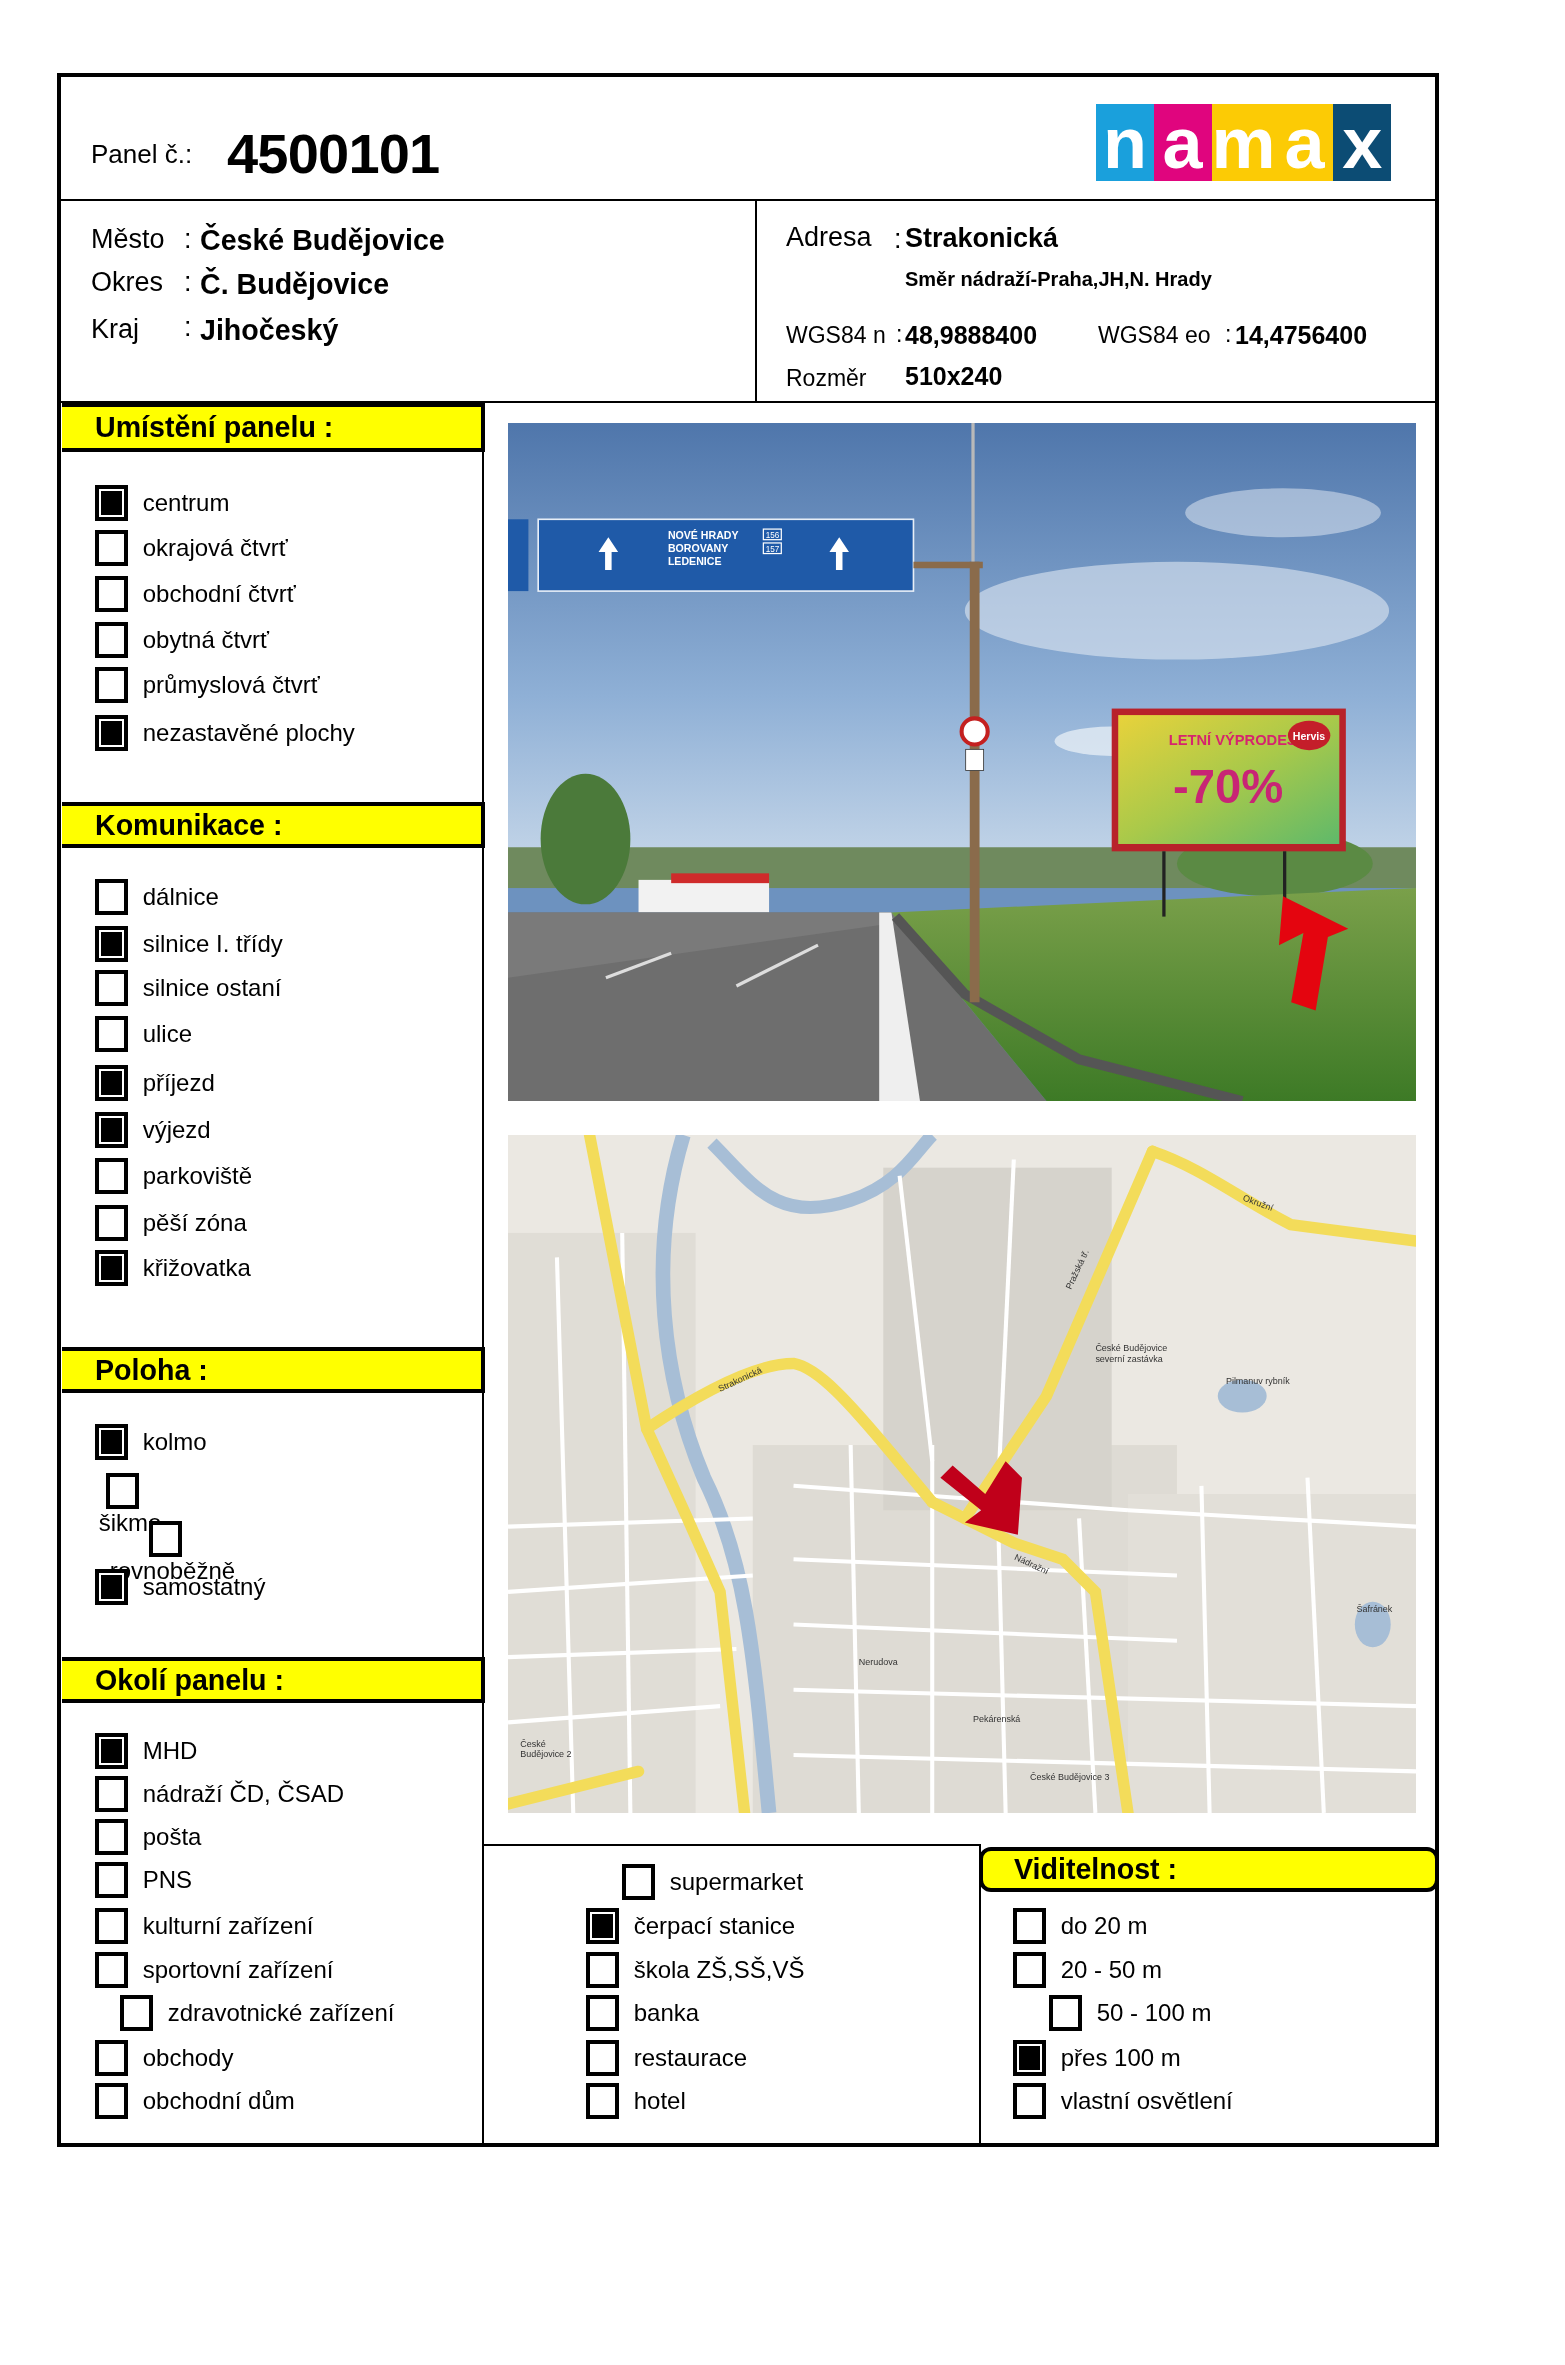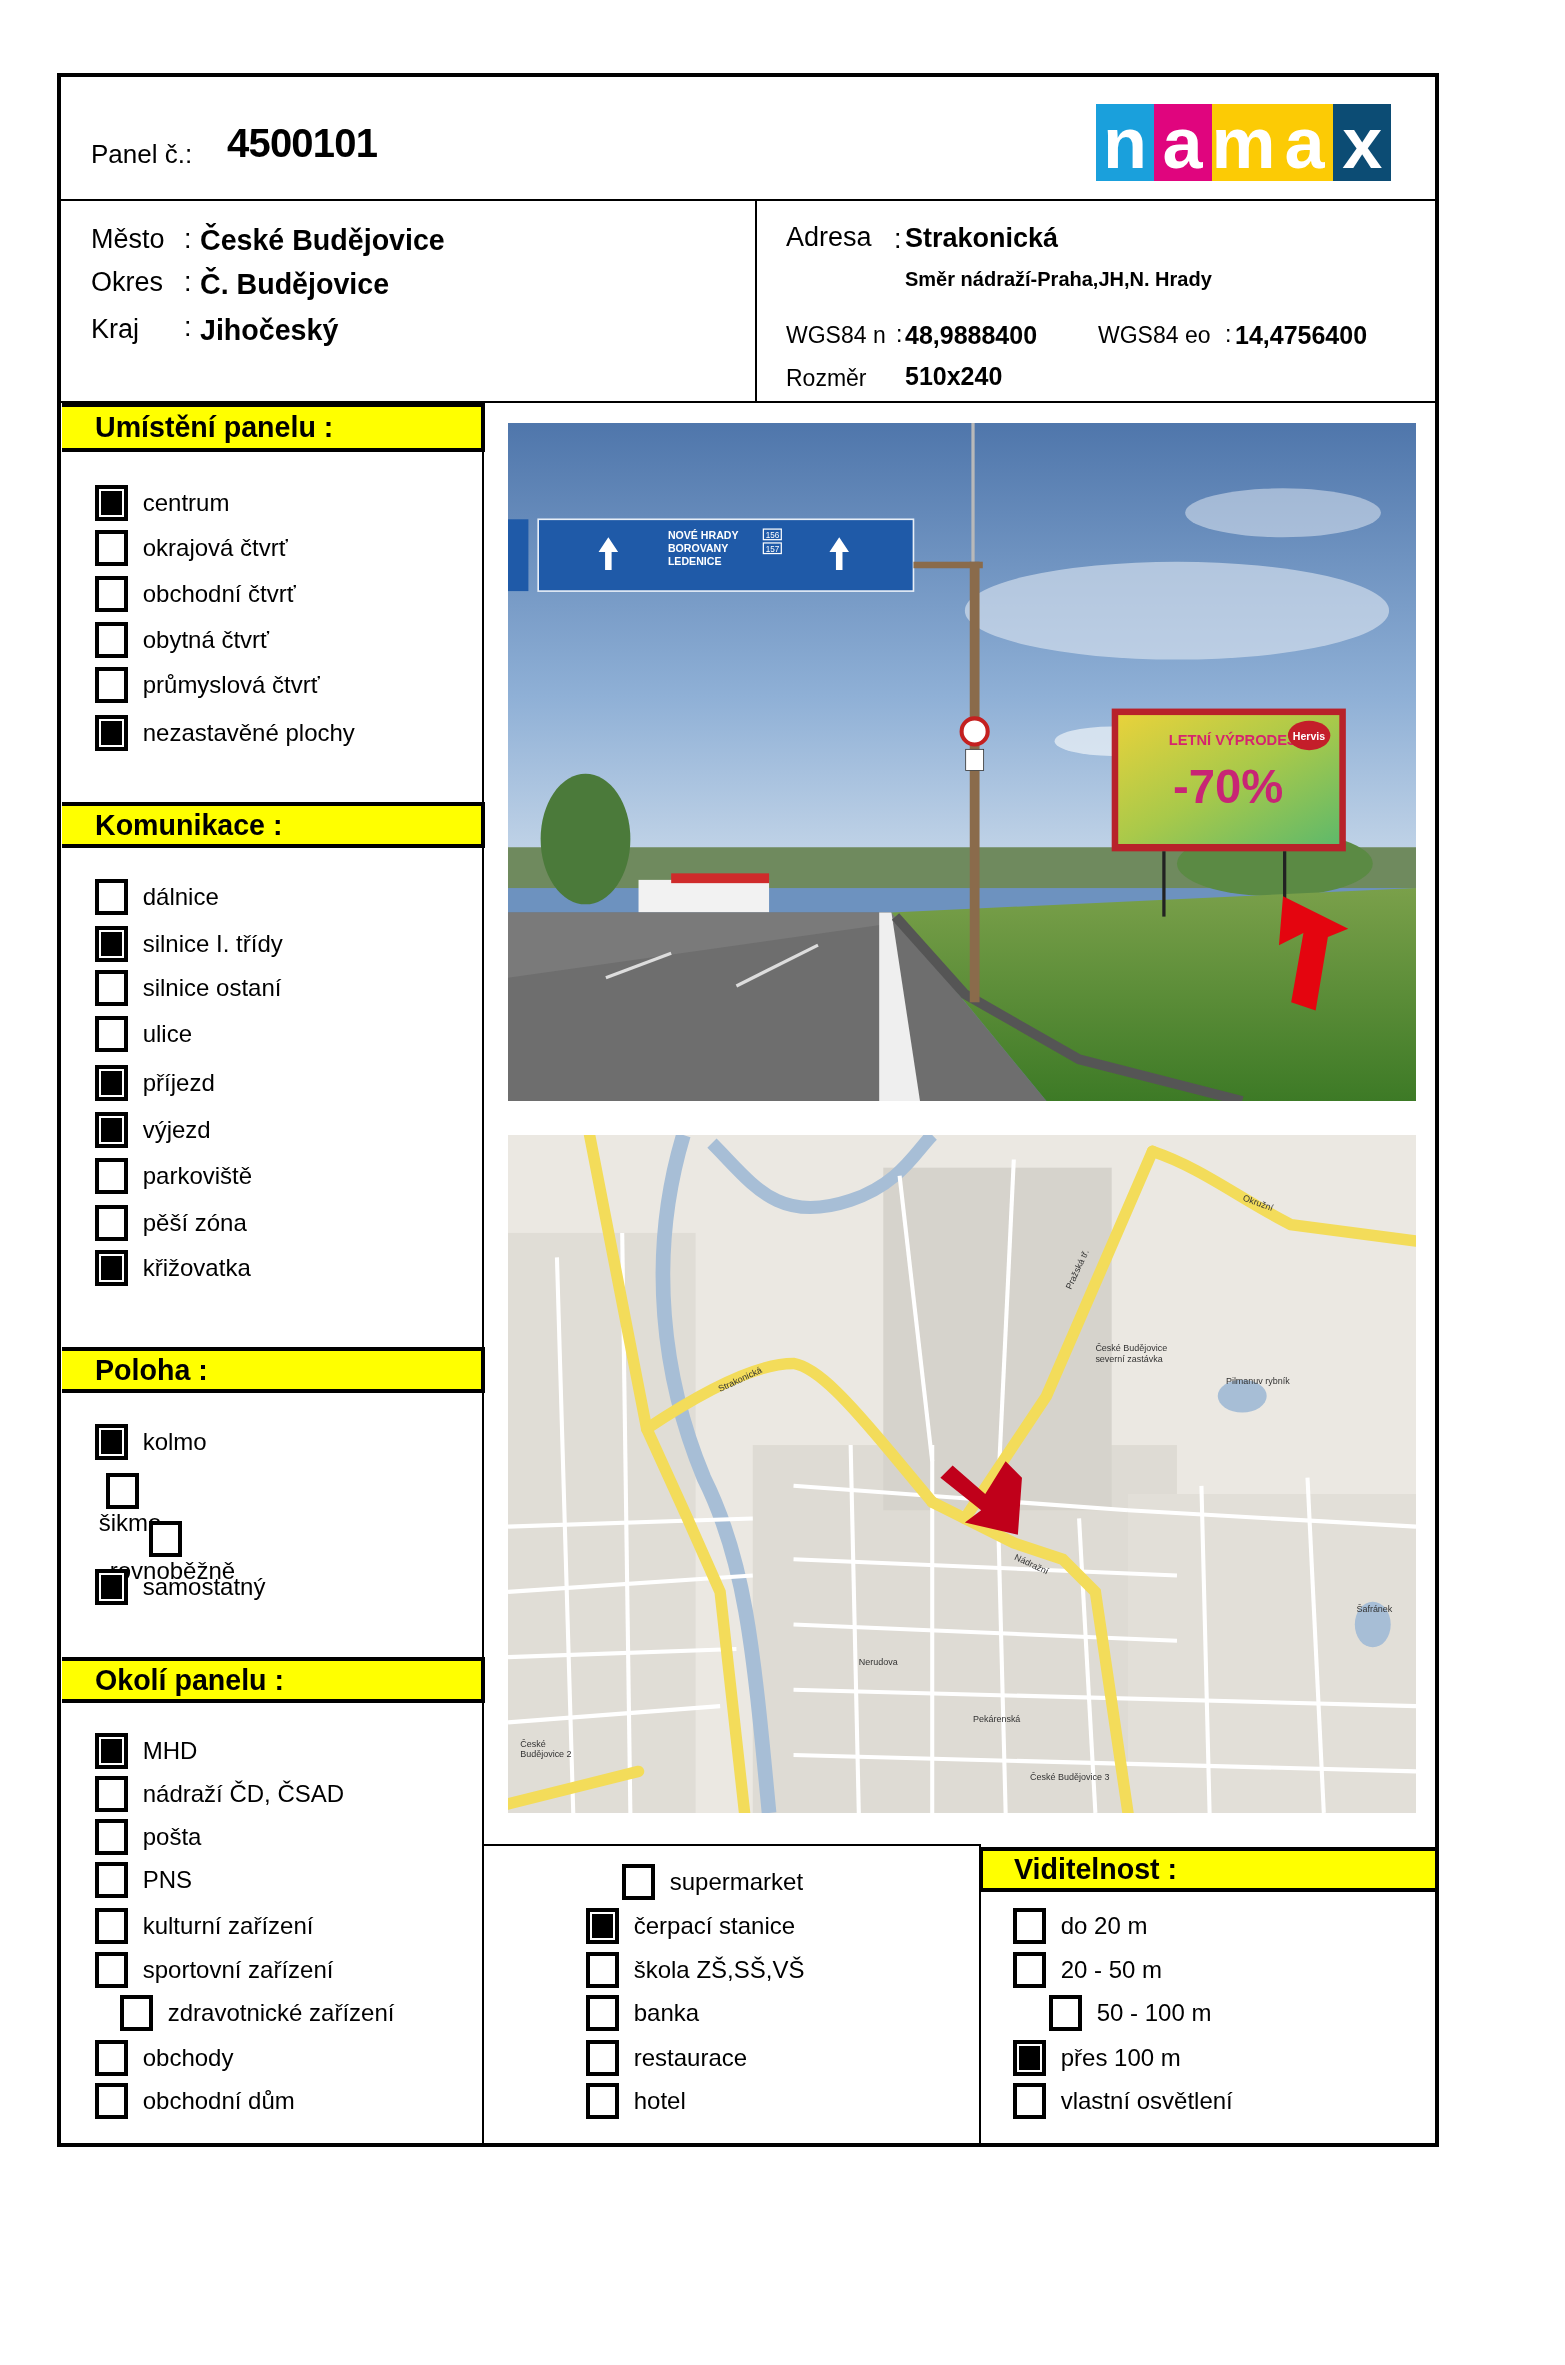--- a/index.html
+++ b/index.html
@@ -2,21 +2,21 @@
 <html style="font-size:13px"><head>
 <meta charset="utf-8">
 <style>
   * { box-sizing: border-box; margin: 0; padding: 0; }
   html, body { width: 1565px; height: 2366px; background: #ffffff; overflow: hidden; }
   body { position: relative; font-family: "Liberation Sans", sans-serif; color: #000; }
   .frame { position: absolute; left: 57px; top: 73px; width: 1382px; height: 2074px; border: 4.9px solid #000; }
   .hline { position: absolute; background: #000; height: 2.4px; }
   .vline { position: absolute; background: #000; width: 2.4px; }
   .panel-label { position: absolute; left: 91px; top: 139px; font-size: 26px; }
-  .panel-number { position: absolute; left: 227px; top: 121px; font-size: 40px; font-weight: bold; letter-spacing: -0.8px; }
+  .panel-number { position: absolute; left: 227px; top: 121px; font-size: 56px; font-weight: bold; letter-spacing: -0.8px; }
   .logo { position: absolute; left: 1096px; top: 104px; width: 295px; height: 77px; display: flex; }
   .logo span { flex: 1; display: flex; align-items: center; justify-content: center; color: #fff; font-weight: bold; font-size: 72px; line-height: 1; }
   .logo .l1 { background: #1aa0dc; } .logo .l2 { background: #e0057e; } .logo .l3 { background: #fccb05; } .logo .l4 { background: #0c4c74; }
   .info-label { position: absolute; font-size: 27px; }
   .info-value { position: absolute; font-size: 28.6px; font-weight: bold; }
   .info-small-label { position: absolute; font-size: 23px; }
   .info-small-value { position: absolute; font-size: 25px; font-weight: bold; }
   .section-head { position: absolute; background: #ffff00; border-top: 4.1px solid #000; border-bottom: 4.1px solid #000; border-right: 4.9px solid #000; font-weight: bold; font-size: 28.6px; padding-left: 33px; display: flex; align-items: center; }
   .cb-row { position: absolute; display: flex; align-items: center; height: 36px; }
   .cb { width: 33px; height: 36px; border: 4.1px solid #000; background: #fff; position: relative; flex: none; }
@@ -348,21 +348,21 @@
   </div>
 <div class="cb-row" style="left:586px;top:2040px;">
     <div class="cb"></div>
     <span class="cb-label">restaurace</span>
   </div>
 <div class="cb-row" style="left:586px;top:2083px;">
     <div class="cb"></div>
     <span class="cb-label">hotel</span>
   </div>
 
-<div class="section-head" style="left:979px;top:1847px;width:460px;height:45px;border-left:4.1px solid #000;padding-left:31px;">Viditelnost :</div>
+<div class="section-head" style="left:979px;top:1847px;width:460px;height:45px;border-left:4.1px solid #000;padding-left:31px;border-radius:12px;">Viditelnost :</div>
 <div class="cb-row" style="left:1013px;top:1908px;">
     <div class="cb"></div>
     <span class="cb-label">do 20 m</span>
   </div>
 <div class="cb-row" style="left:1013px;top:1952px;">
     <div class="cb"></div>
     <span class="cb-label">20 - 50 m</span>
   </div>
 <div class="cb-row" style="left:1013px;top:1995px;padding-left:36px;">
     <div class="cb"></div>

